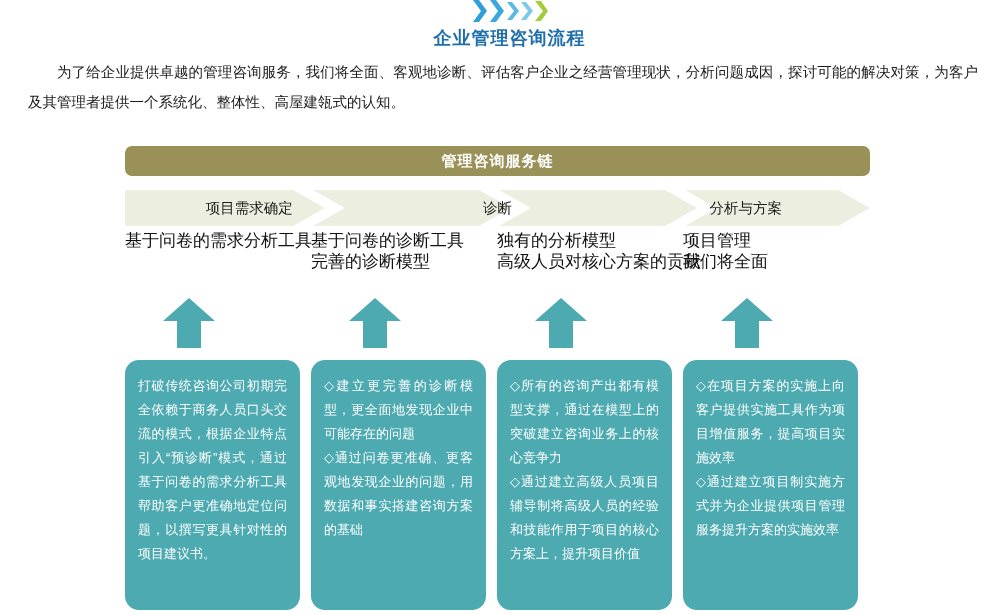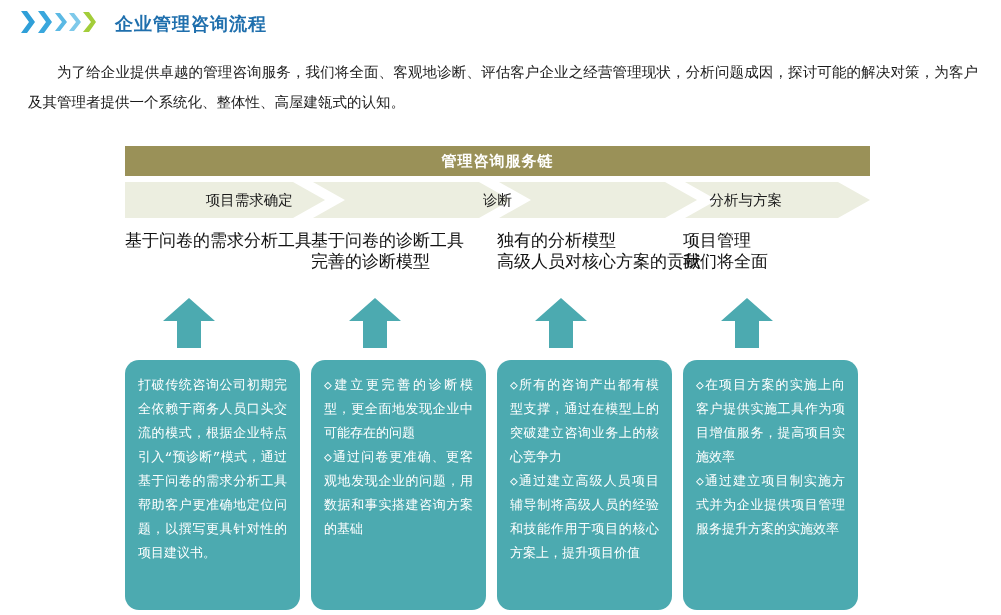--- a/index.html
+++ b/index.html
@@ -17,20 +17,21 @@
 
   
   .page-header {
     position: absolute;
     left: 0;
     top: 0;
     width: 1001px;
     height: 48px;
     display: flex;
     align-items: center;
+    flex-direction: column;
   }
   .chevron-group {
     display: flex;
     align-items: center;
     margin-left: 20px;
     height: 26px;
   }
 
   .header-title {
     margin-left: 18px;
@@ -64,24 +65,25 @@
   .chain-title {
     height: 30px;
     background: #9a9158;
     color: #ffffff;
     font-size: 15px;
     font-weight: bold;
     display: flex;
     align-items: center;
     justify-content: center;
     letter-spacing: 1px;
+    border-radius: 7px;
   }
   .chain-arrow-band {
     position: relative;
-    margin-top: 6px;
+    margin-top: 14px;
     height: 36px;
   }
   .band-bg {
     position: absolute;
     left: 0;
     top: 0;
     width: 745px;
     height: 36px;
   }
   .stages {
@@ -144,21 +146,20 @@
   }
   .tbox {
     width: 175px;
     background: #4caab0;
     border-radius: 14px;
     padding: 14px 13px 10px 13px;
     box-sizing: border-box;
     color: #ffffff;
     font-size: 13px;
     line-height: 24px;
-    font-family: Liberation Mono, monospace;
   }
   .tbox p {
     margin: 0;
     text-align: justify;
     text-justify: inter-ideograph;
   }
 </style>
 </head>
 <body>
 

